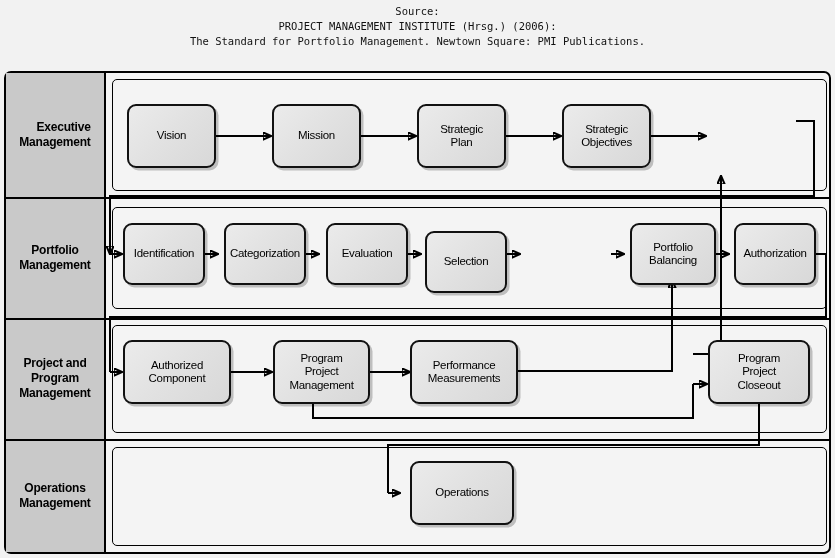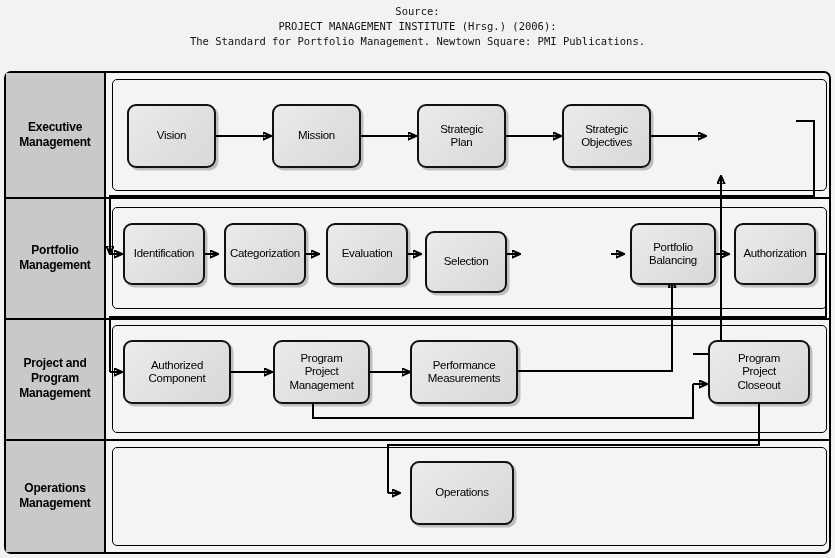--- a/index.html
+++ b/index.html
@@ -78,21 +78,21 @@
 <div id="root">
 
   <div id="source">
     <div>Source:</div>
     <div>PROJECT MANAGEMENT INSTITUTE (Hrsg.) (2006):</div>
     <div>The Standard for Portfolio Management. Newtown Square: PMI Publications.</div>
   </div>
 
   <div id="frame">
 
-    <div class="lane-label" style="top:0px;height:124px;">
+    <div class="lane-label" style="top:0px;height:124px;text-align:right;">
       <span>Executive<br>Management</span>
     </div>
     <div class="lane-label" style="top:124px;height:121px;">
       <span>Portfolio<br>Management</span>
     </div>
     <div class="lane-label" style="top:245px;height:121px;">
       <span>Project and<br>Program<br>Management</span>
     </div>
     <div class="lane-label" style="top:366px;height:113px;">
       <span>Operations<br>Management</span>

